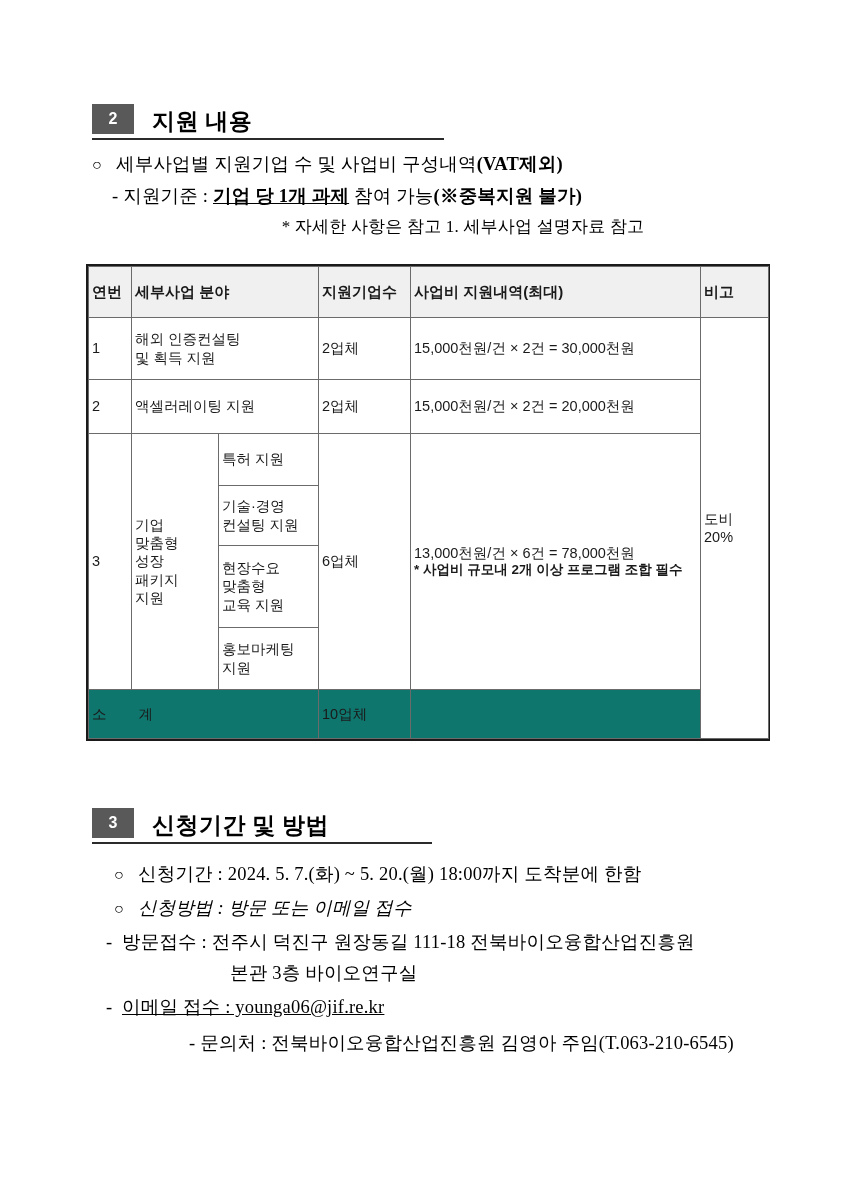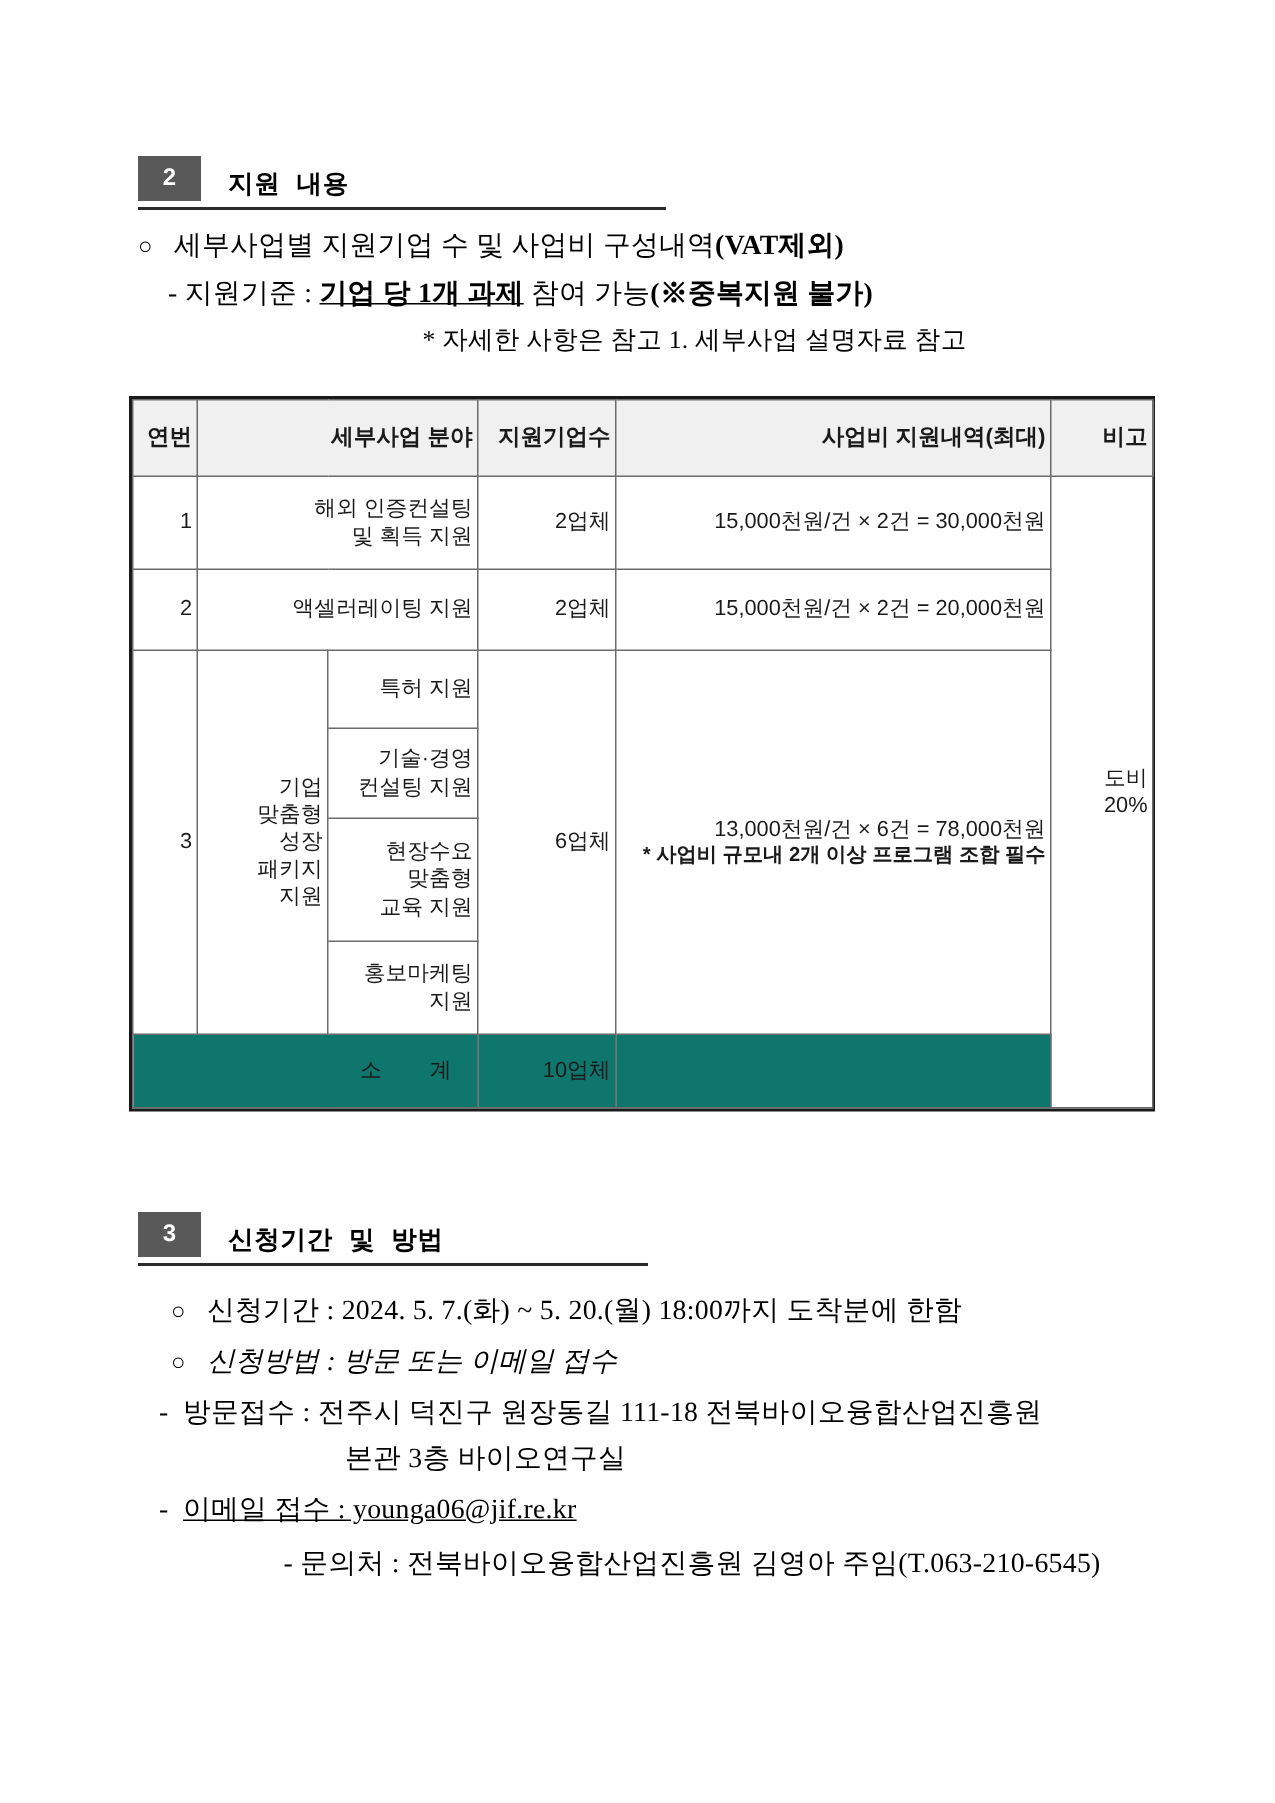--- a/index.html
+++ b/index.html
@@ -38,23 +38,23 @@
     color: #ffffff;
     font-family: "Liberation Sans", "DejaVu Sans", sans-serif;
     font-weight: bold;
     font-size: 16px;
     display: flex;
     align-items: center;
     justify-content: center;
     flex: 0 0 auto;
   }
   .section-title {
-    font-family: Liberation Mono, monospace;
-    font-weight: bold;
-    font-size: 17px;
+    font-family: Liberation Serif, serif;
+    font-weight: bold;
+    font-size: 23px;
     letter-spacing: 0.5px;
     padding: 0 0 0 18px;
     line-height: 1.05;
     white-space: nowrap;
   }
   .section-rule {
     border-bottom: 2px solid #2b2b2b;
     height: 0;
     margin-top: 4px;
   }
@@ -71,21 +71,21 @@
 
   
   table.main {
     border-collapse: collapse;
     table-layout: fixed;
     font-family: "Liberation Sans", "DejaVu Sans", sans-serif;
     width: 680px;
   }
   table.main th, table.main td {
     border: 1px solid #6b6b6b;
-    text-align: right;
+    text-align: left;
     vertical-align: middle;
     font-size: 14.5px;
     padding: 4px 3px;
     line-height: 1.25;
     color: #1a1a1a;
     font-weight: normal;
   }
   table.main thead th {
     background: #f0f0f0;
     font-weight: bold;

